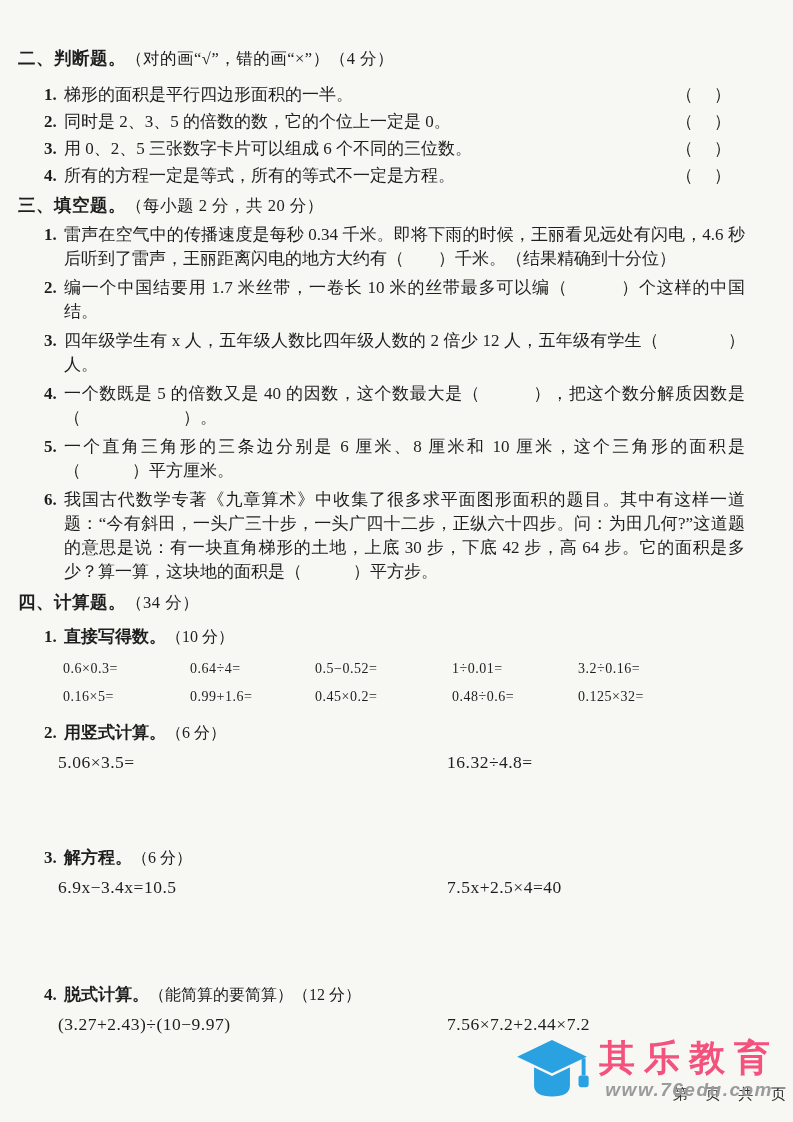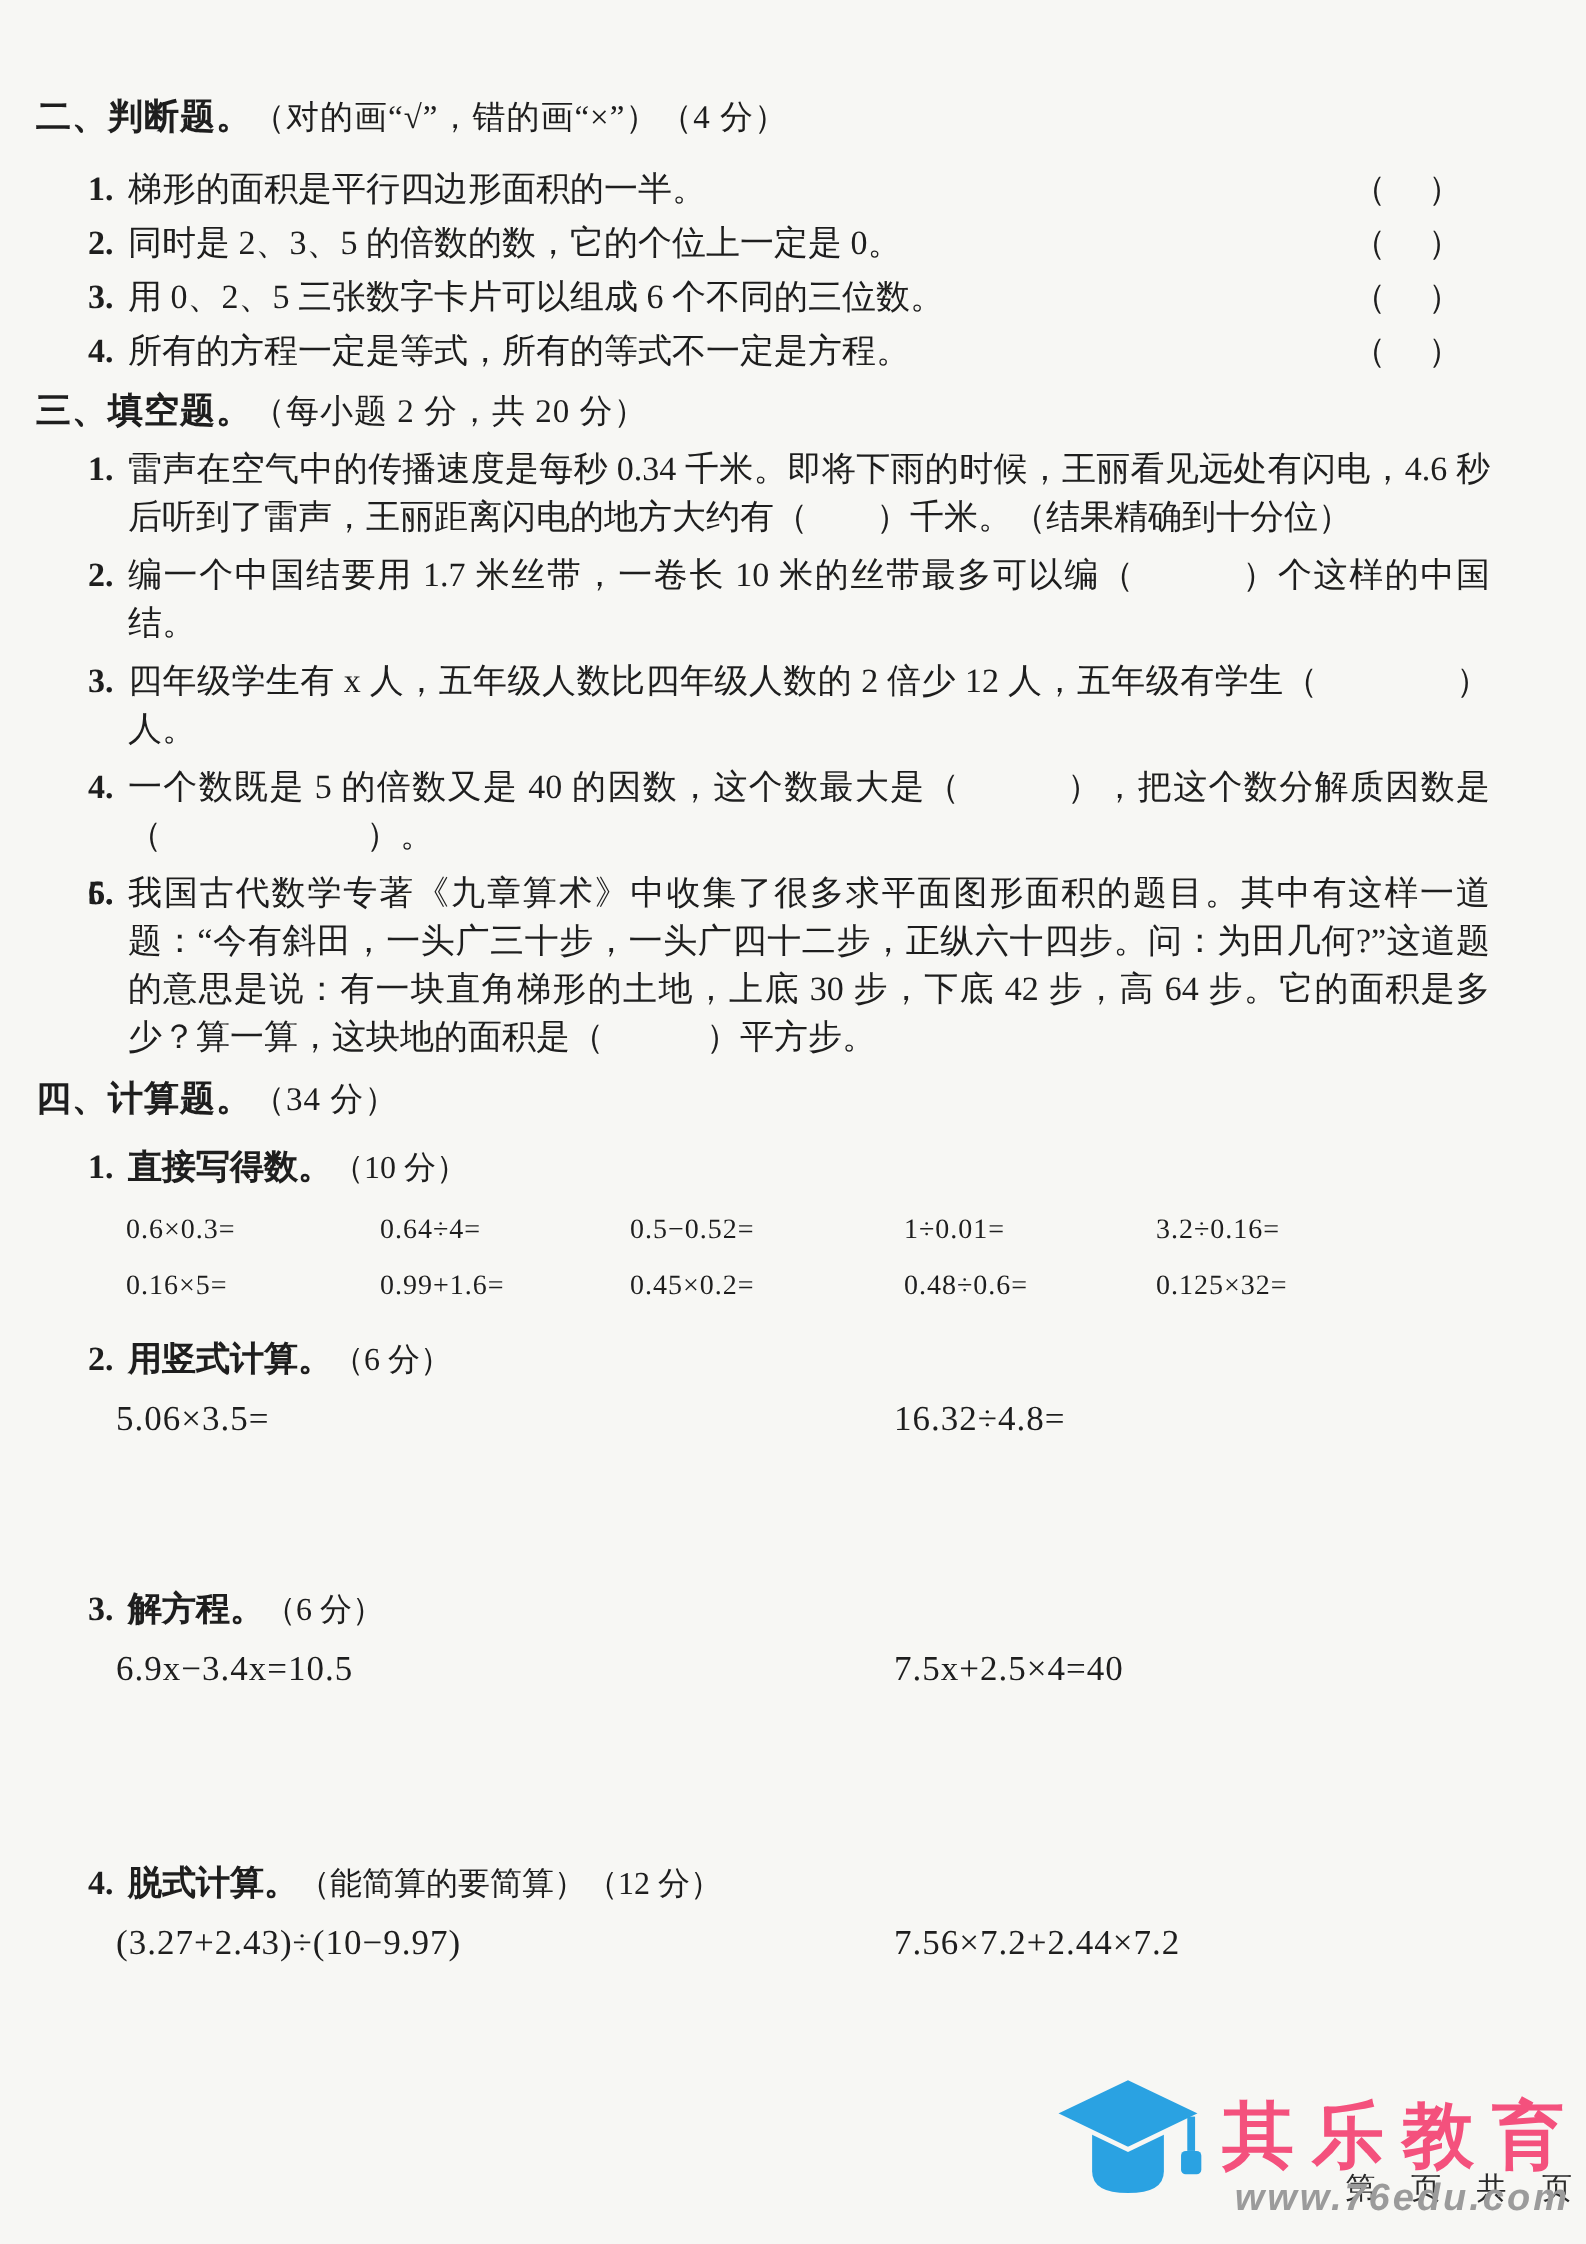--- a/index.html
+++ b/index.html
@@ -56,22 +56,22 @@
   .two-col{position:relative;margin-top:5px;height:24px;line-height:24px;font-size:17.5px;letter-spacing:0.5px;}
   .two-col .left{position:absolute;left:40px;}
   .two-col .right{position:absolute;left:429px;}
   .gap-tall{margin-top:72px;}
   .gap-tall2{margin-top:84px;}
   .page-label{
     position:absolute;left:0;right:0;bottom:18px;
     text-align:right;font-size:15px;letter-spacing:7px;color:#2b2b2b;
   }
   .brand{
-    position:absolute;right:8px;bottom:10px;
-    display:flex;align-items:flex-end;
+    position:absolute;right:20px;bottom:10px;
+    display:flex;align-items:center;
   }
   .cap{width:78px;height:84px;color:var(--cap-color,#2AA2E2);margin-right:8px;}
   .brand-text{display:flex;flex-direction:column;align-items:flex-end;}
   .brand-name{
     font-family:"Liberation Sans","DejaVu Sans",sans-serif;
     font-size:36px;font-weight:bold;letter-spacing:9px;
     color:var(--brand-color,#F4517D);line-height:40px;
     margin-right:-6px;
   }
   .brand-url{
@@ -125,20 +125,21 @@
       <li class="fill-item">
         <span class="num">3.</span>
         <span>四年级学生有 x 人，五年级人数比四年级人数的 2 倍少 12 人，五年级有学生（　　　　）人。</span>
       </li>
       <li class="fill-item">
         <span class="num">4.</span>
         <span>一个数既是 5 的倍数又是 40 的因数，这个数最大是（　　　），把这个数分解质因数是（　　　　　　）。</span>
       </li>
       <li class="fill-item">
         <span class="num">5.</span>
+        <span>一个直角三角形的三条边分别是 6 厘米、8 厘米和 10 厘米，这个三角形的面积是（　　　）平方厘米。</span>
       </li>
       <li class="fill-item">
         <span class="num">6.</span>
         <span>我国古代数学专著《九章算术》中收集了很多求平面图形面积的题目。其中有这样一道题：“今有斜田，一头广三十步，一头广四十二步，正纵六十四步。问：为田几何?”这道题的意思是说：有一块直角梯形的土地，上底 30 步，下底 42 步，高 64 步。它的面积是多少？算一算，这块地的面积是（　　　）平方步。</span>
       </li>
     </ul>
   </section>
 
   <section class="sec4">
     <h2><span>四、计算题。</span><span class="note">（34 分）</span></h2>

